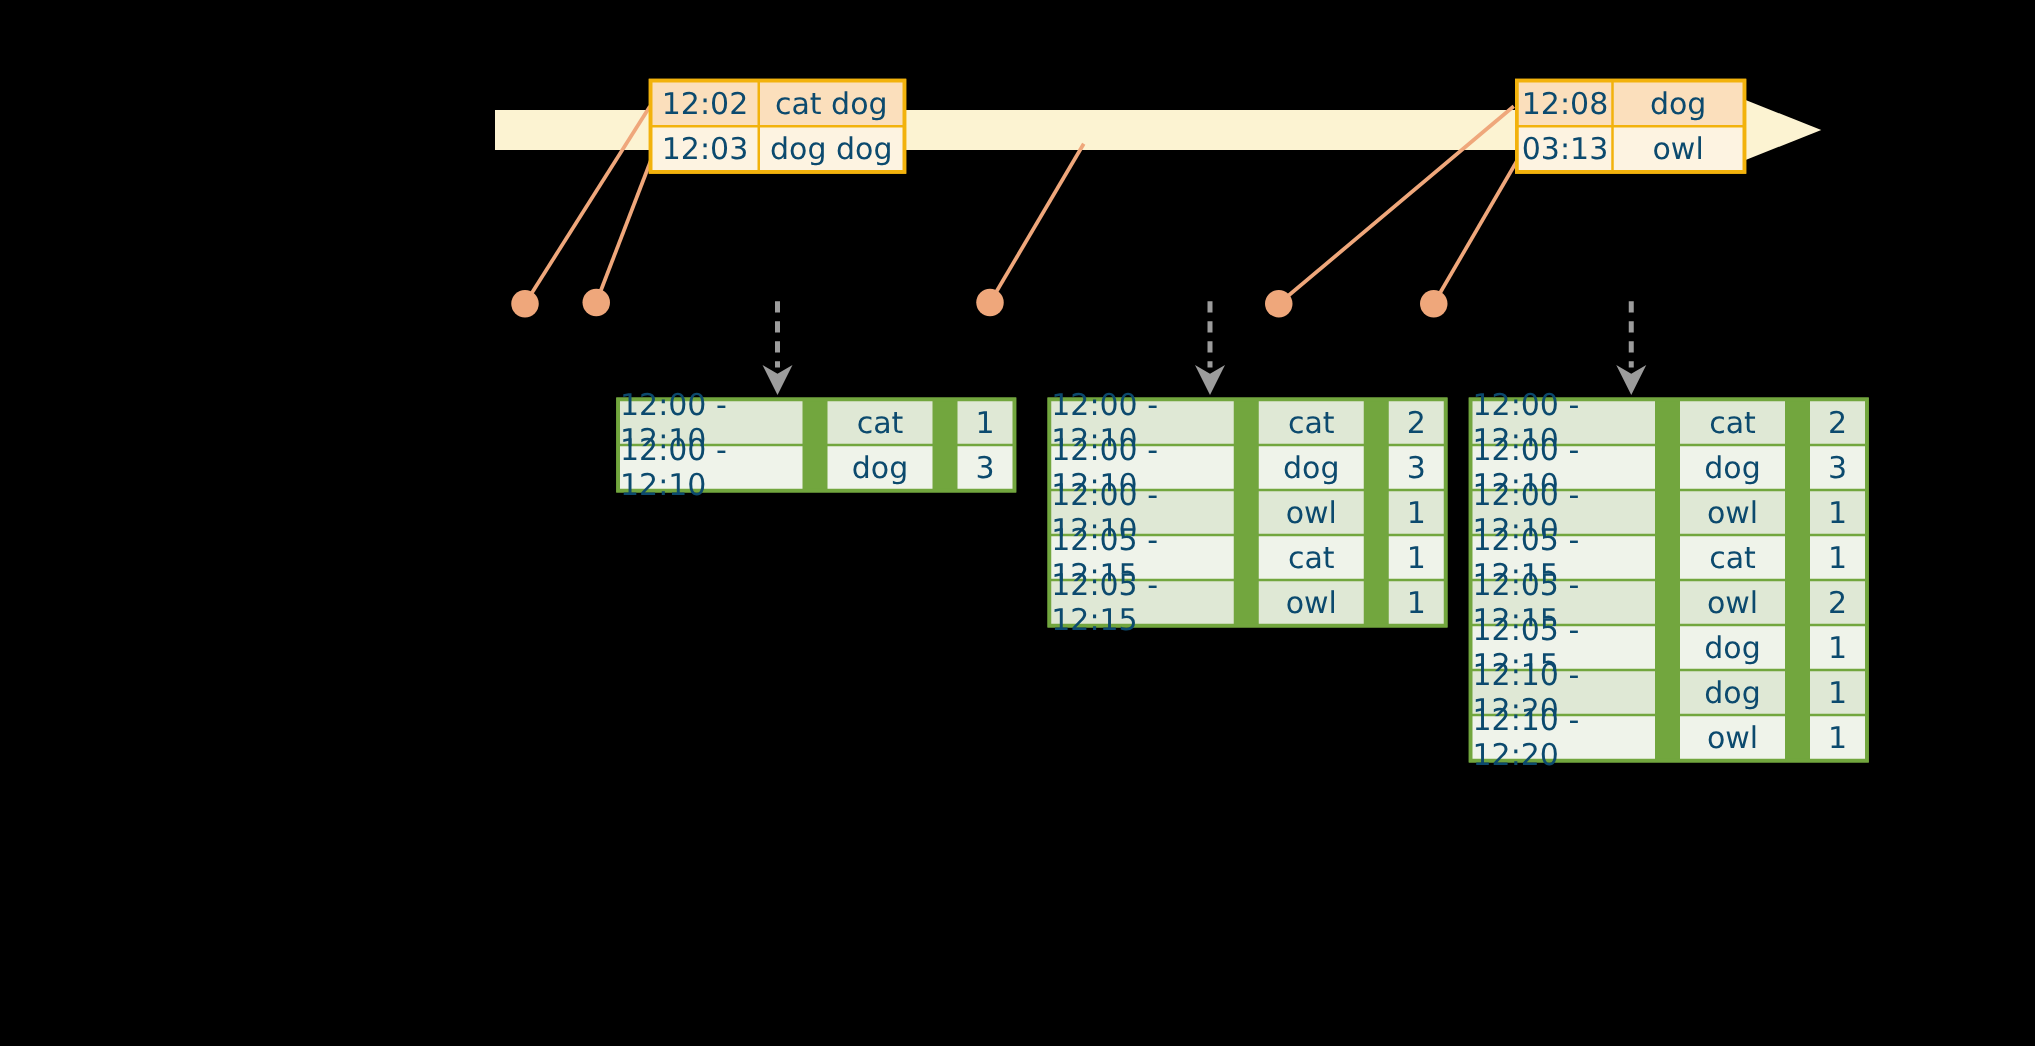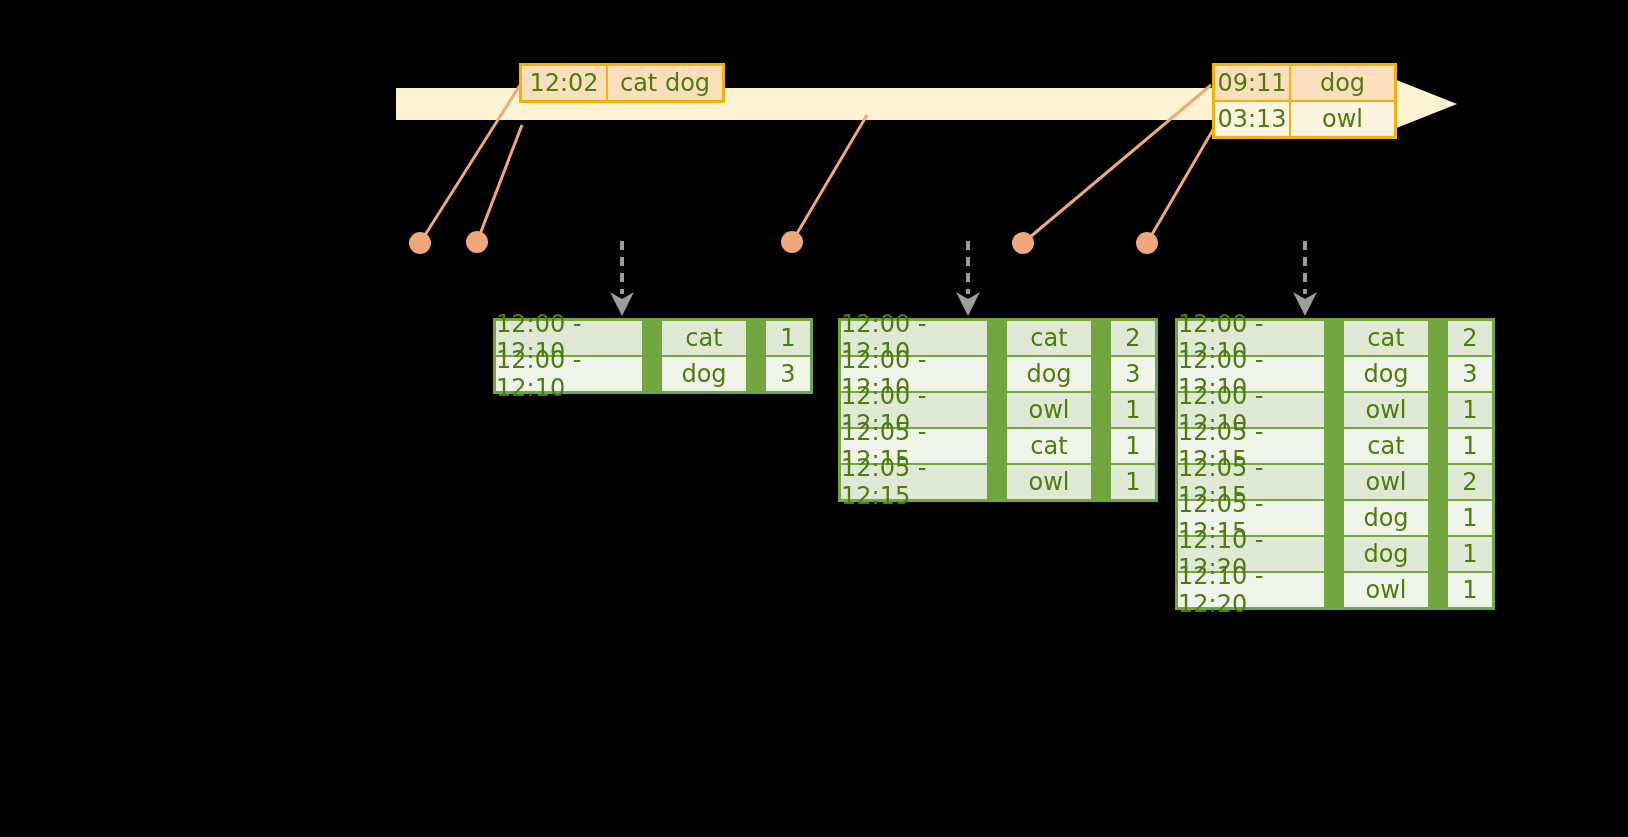--- a/index.html
+++ b/index.html
@@ -1,18 +1,18 @@
 <!DOCTYPE html>
 <html><head>
 <meta charset="utf-8">
 <style>
   html,body{margin:0;padding:0;background:#000;}
   #canvas{
     position:relative;width:1628px;height:837px;background:#000;overflow:hidden;
-    font-family:"DejaVu Sans","Liberation Sans",sans-serif;color:#4d7c0f;
+    font-family:"DejaVu Sans","Liberation Sans",sans-serif;color:#0c4a6e;
   }
   
   .timeline-shaft{
     position:absolute;left:396px;top:88px;width:1000px;height:32px;
     background:#fcf3d2;
   }
   .timeline-head{
     position:absolute;left:1394px;top:79px;width:0;height:0;
     border-top:25px solid transparent;border-bottom:25px solid transparent;
     border-left:63px solid #fcf3d2;
@@ -88,26 +88,30 @@
       <line x1="1305" y1="241" x2="1305" y2="294" stroke-dasharray="9 7"></line>
       <polygon points="1293,292 1305,299 1317,292 1305,316" stroke="none"></polygon>
     </g>
   </svg>
 
   <div class="etable et1">
     <div class="erow">
       <div class="ecell time bg-peach">12:02</div>
       <div class="ecell words bg-peach">cat dog</div>
     </div>
+    <div class="erow">
+      <div class="ecell time bg-cream">12:03</div>
+      <div class="ecell words bg-cream">dog dog</div>
+    </div>
   </div>
 
 
   <div class="etable et3">
     <div class="erow">
-      <div class="ecell time bg-peach">09:11</div>
+      <div class="ecell time bg-peach">12:08</div>
       <div class="ecell words bg-peach">dog</div>
     </div>
     <div class="erow">
       <div class="ecell time bg-cream">03:13</div>
       <div class="ecell words bg-cream">owl</div>
     </div>
   </div>
 
   <div class="gtable gt1">
     <div class="grow">

